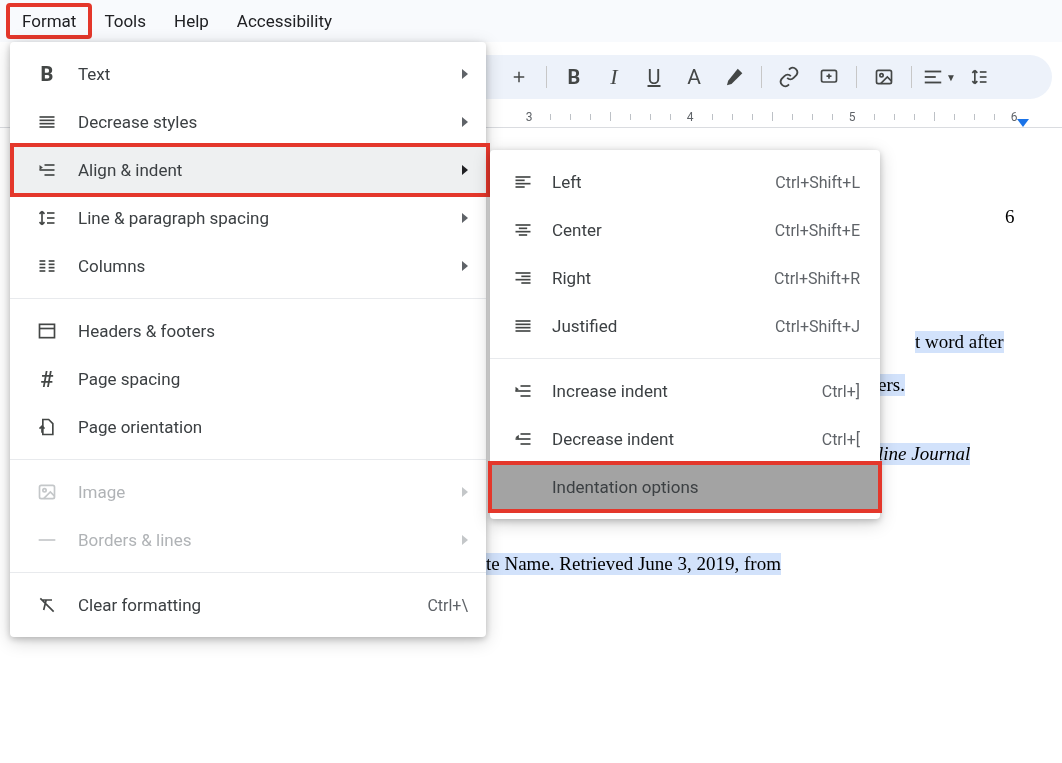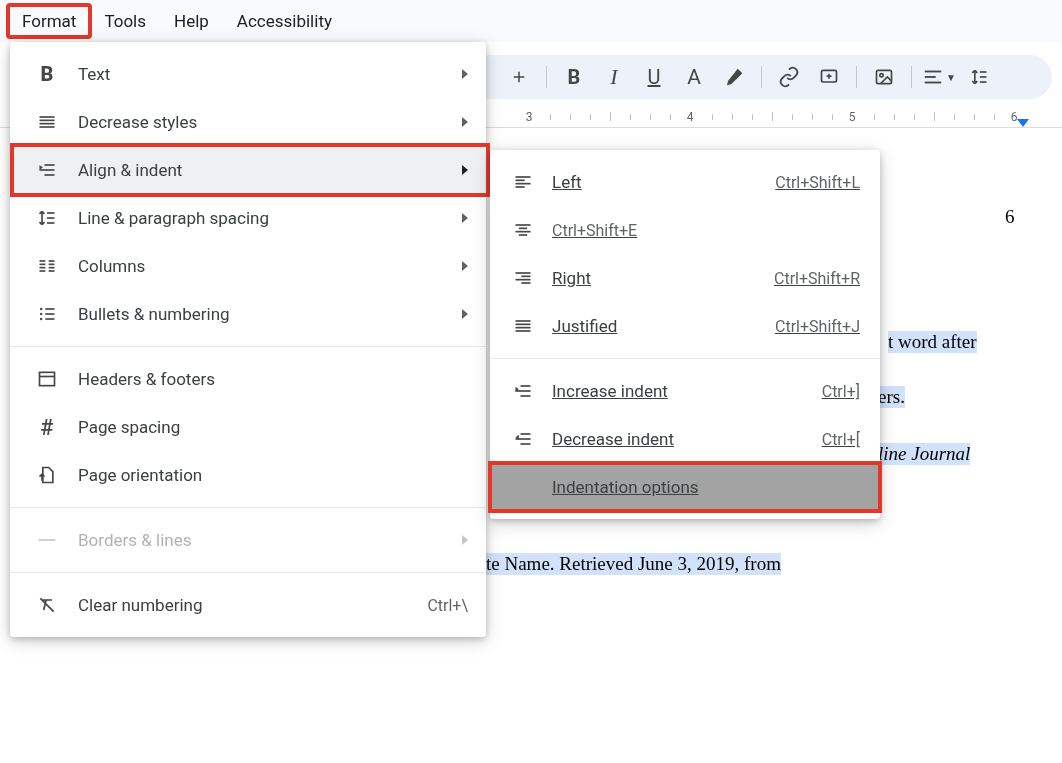--- a/index.html
+++ b/index.html
@@ -187,21 +187,20 @@
     .align-menu {
       position: absolute;
       top: 150px;
       left: 490px;
       width: 390px;
       background: #fff;
       border-radius: 4px;
       box-shadow: 0 2px 6px rgba(0,0,0,.2), 0 4px 18px rgba(0,0,0,.18);
       padding: 8px 0;
       z-index: 60;
-      text-decoration: underline;
     }
     .sm-row {
       display: flex;
       align-items: center;
       height: 48px;
       padding: 0 20px 0 20px;
       font-size: 17px;
       color: #3c4043;
       cursor: pointer;
       position: relative;
@@ -319,22 +318,22 @@
     <span class="ruler-tick" style="left:914px"></span>
     <span class="ruler-tick" style="left:934px;height:9px;top:4px"></span>
     <span class="ruler-tick" style="left:954px"></span>
     <span class="ruler-tick" style="left:974px"></span>
     <span class="ruler-tick" style="left:994px"></span>
   <div class="ruler-marker" style="left:1023px"></div>
 </div>
 
 <div class="doc-area">
   <div class="page-num">6</div>
-  <div class="doc-text docbit" style="top:203px;left:888px">t word after</div>
-  <div class="doc-text docbit" style="top:258px;left:878px">ers.</div>
+  <div class="doc-text docbit" style="top:203px;left:915px">t word after</div>
+  <div class="doc-text docbit" style="top:246px;left:878px">ers.</div>
   <div class="doc-text docbit" style="top:315px;left:878px;font-style:italic">line Journal</div>
   <div class="doc-text docbit" style="top:425px;left:486px">te Name. Retrieved June 3, 2019, from</div>
 </div>
 
 <div class="format-menu">
   <div class="menu-row">
     <span class="mi-icon" style="font-weight:800;font-size:20px">B</span>
     <span class="mi-label">Text</span>
     <span class="mi-arrow"></span>
   </div>
@@ -383,34 +382,20 @@
           <line x1="3" y1="18" x2="10" y2="18"></line>
           <line x1="14" y1="6" x2="21" y2="6"></line>
           <line x1="14" y1="10" x2="21" y2="10"></line>
           <line x1="14" y1="14" x2="21" y2="14"></line>
           <line x1="14" y1="18" x2="21" y2="18"></line>
         </svg>
       </span>
     <span class="mi-label">Columns</span>
     <span class="mi-arrow"></span>
   </div>
-  <div class="menu-row">
-    <span class="mi-icon">
-        <svg width="20" height="20" viewBox="0 0 24 24" stroke="#444746" stroke-width="2" fill="#444746">
-          <circle cx="5" cy="6" r="1.5" stroke="none"></circle>
-          <circle cx="5" cy="12" r="1.5" stroke="none"></circle>
-          <circle cx="5" cy="18" r="1.5" stroke="none"></circle>
-          <line x1="10" y1="6" x2="21" y2="6"></line>
-          <line x1="10" y1="12" x2="21" y2="12"></line>
-          <line x1="10" y1="18" x2="21" y2="18"></line>
-        </svg>
-      </span>
-    <span class="mi-label">Bullets &amp; numbering</span>
-    <span class="mi-arrow"></span>
-  </div>
   <div class="menu-sep"></div>
   <div class="menu-row">
     <span class="mi-icon">
         <svg width="20" height="20" viewBox="0 0 24 24" fill="none" stroke="#444746" stroke-width="2">
           <rect x="3" y="4" width="18" height="16"></rect>
           <line x1="3" y1="9" x2="21" y2="9"></line>
         </svg>
       </span>
     <span class="mi-label">Headers &amp; footers</span>
   </div>
@@ -423,35 +408,46 @@
         <svg width="20" height="20" viewBox="0 0 24 24" fill="none" stroke="#444746" stroke-width="2">
           <path d="M7 3h7l5 5v13H7z"></path>
           <path d="M3 14l3-3 3 3M6 11v8"></path>
         </svg>
       </span>
     <span class="mi-label">Page orientation</span>
   </div>
   <div class="menu-sep"></div>
   <div class="menu-row disabled">
     <span class="mi-icon">
+        <svg width="20" height="20" viewBox="0 0 24 24" fill="none" stroke="#c4c7c9" stroke-width="2">
+          <rect x="3" y="4" width="18" height="16" rx="2"></rect>
+          <circle cx="9" cy="10" r="2"></circle>
+          <path d="M21 17l-5-5-8 8"></path>
+        </svg>
+      </span>
+    <span class="mi-label">Image</span>
+    <span class="mi-arrow"></span>
+  </div>
+  <div class="menu-row disabled">
+    <span class="mi-icon">
         <svg width="20" height="14" viewBox="0 0 24 14" stroke="#c4c7c9" stroke-width="2">
           <line x1="2" y1="7" x2="22" y2="7"></line>
         </svg>
       </span>
     <span class="mi-label">Borders &amp; lines</span>
     <span class="mi-arrow"></span>
   </div>
   <div class="menu-sep"></div>
   <div class="menu-row">
     <span class="mi-icon">
         <svg width="20" height="20" viewBox="0 0 24 24" fill="none" stroke="#444746" stroke-width="2">
           <path d="M6 6h12M11 6l-3 12M4 4l16 16"></path>
         </svg>
       </span>
-    <span class="mi-label">Clear numbering</span>
+    <span class="mi-label">Clear formatting</span>
     <span class="mi-shortcut">Ctrl+\</span>
   </div>
 </div>
 
 <div class="align-menu">
   <div class="sm-row">
     <span class="sm-icon">
         <svg width="20" height="20" viewBox="0 0 24 24" stroke="#444746" stroke-width="2">
           <line x1="3" y1="6" x2="21" y2="6"></line>
           <line x1="3" y1="10" x2="14" y2="10"></line>
@@ -464,20 +460,21 @@
   </div>
   <div class="sm-row">
     <span class="sm-icon">
         <svg width="20" height="20" viewBox="0 0 24 24" stroke="#444746" stroke-width="2">
           <line x1="3" y1="6" x2="21" y2="6"></line>
           <line x1="7" y1="10" x2="17" y2="10"></line>
           <line x1="3" y1="14" x2="21" y2="14"></line>
           <line x1="7" y1="18" x2="17" y2="18"></line>
         </svg>
       </span>
+    <span class="sm-label">Center</span>
     <span class="sm-shortcut">Ctrl+Shift+E</span>
   </div>
   <div class="sm-row">
     <span class="sm-icon">
         <svg width="20" height="20" viewBox="0 0 24 24" stroke="#444746" stroke-width="2">
           <line x1="3" y1="6" x2="21" y2="6"></line>
           <line x1="10" y1="10" x2="21" y2="10"></line>
           <line x1="3" y1="14" x2="21" y2="14"></line>
           <line x1="10" y1="18" x2="21" y2="18"></line>
         </svg>

